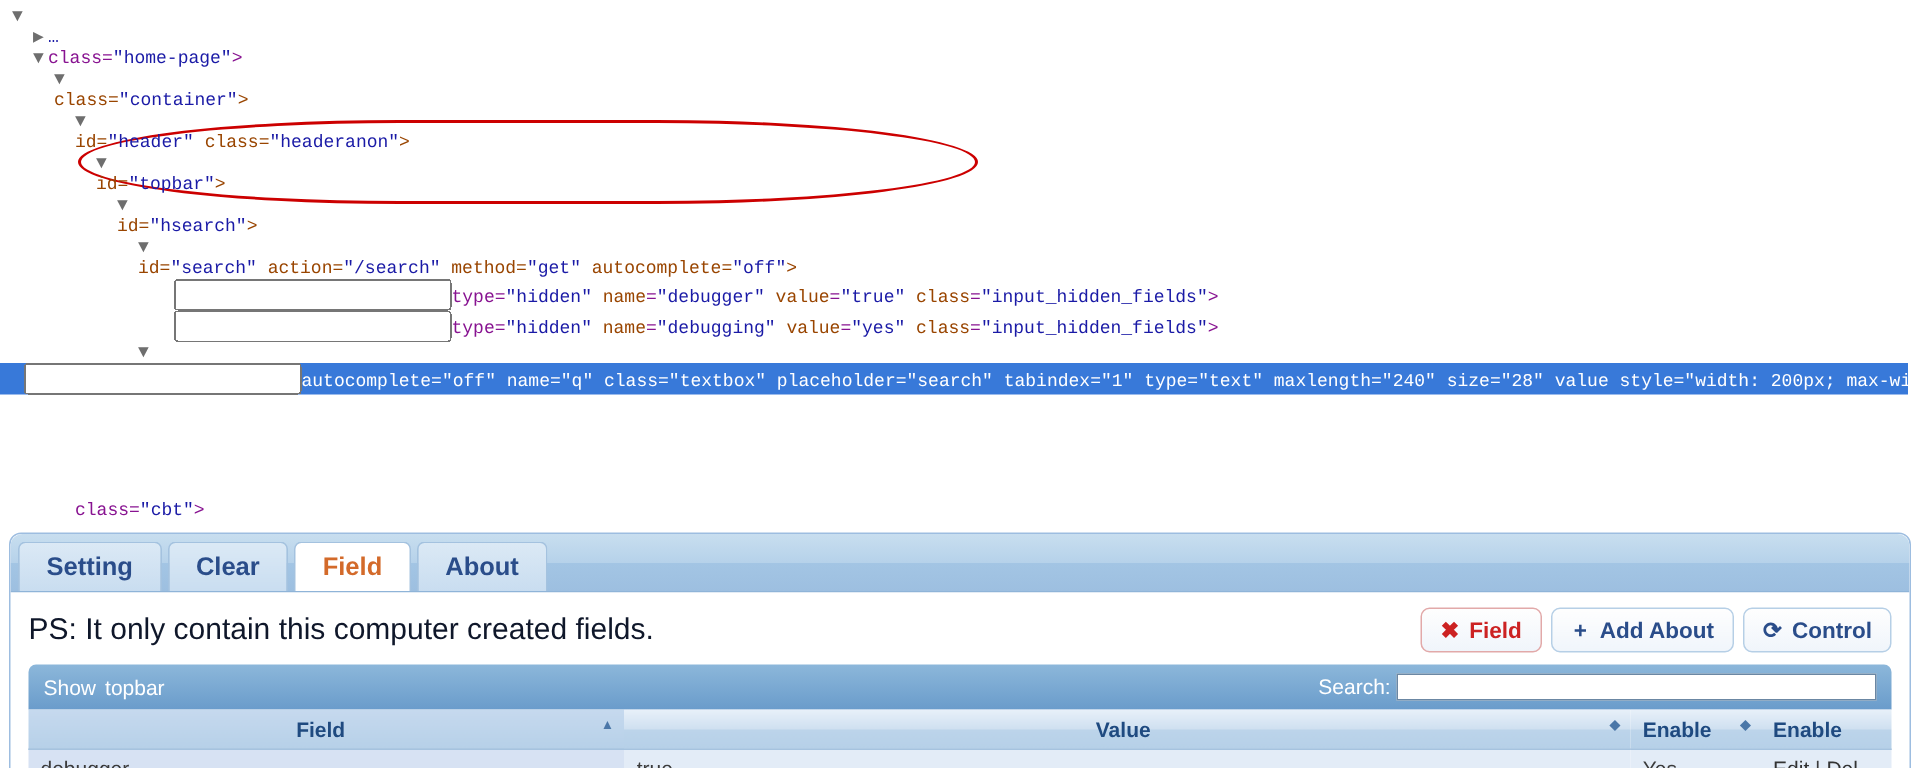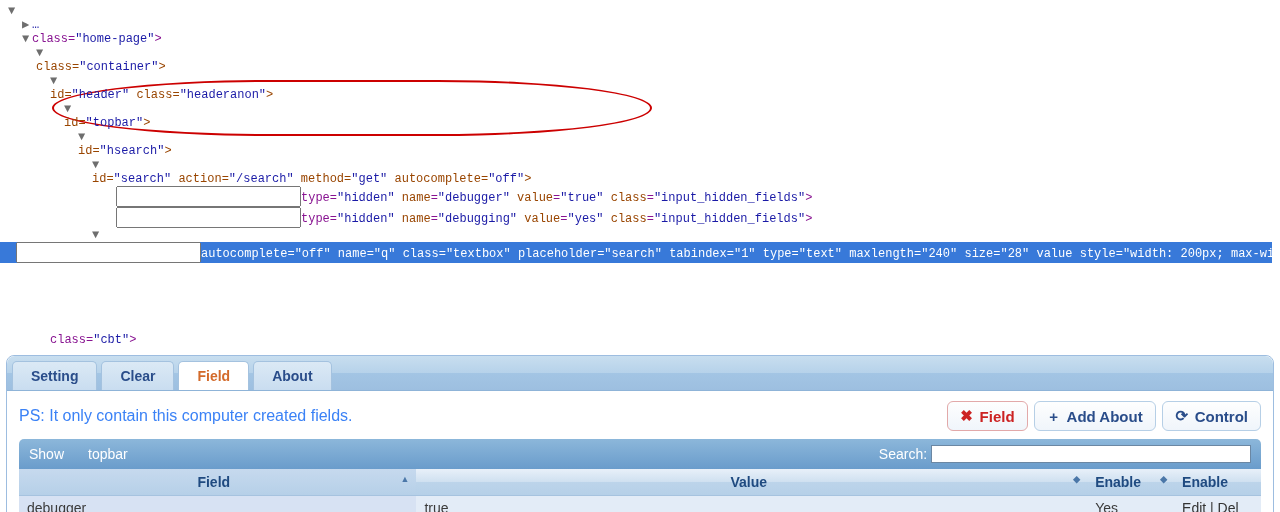--- a/index.html
+++ b/index.html
@@ -13,32 +13,32 @@
   .attr-name { color: #994500; }
   .attr-value { color: #1a1aa6; }
   .entity { color: #1a1aa6; }
   .highlight { background: #3879d9; color: #fff; display: block; padding-left: 100px; margin-left: -100px; }
   .highlight .tag-open, .highlight .tag-close, .highlight .attr-name, .highlight .attr-value { color: #fff; }
   .annot-oval { position:absolute; border:2px solid #c00; border-radius: 50% / 70%; pointer-events:none; }
 
   
   .widget { margin: 4px 6px; border: 1px solid #9dbde0; border-radius: 8px; font-family: "Segoe UI", Tahoma, sans-serif; background:#fff; }
   .tabbar { background: linear-gradient(#c8deef,#b6d2ea 50%,#a3c5e4 51%,#9dbfe0); border-radius: 8px 8px 0 0; padding: 5px 5px 0 5px; display:flex; gap:0; border-bottom:1px solid #8fb4d8; }
-  .tabbar .tab { padding: 6px 18px; font-size: 14px; font-weight: bold; color:#2a4d8a; background: linear-gradient(#dbe9f5,#c9ddf0); border:1px solid #a4c2df; border-bottom:none; border-radius:5px 5px 0 0; margin-right:4px; cursor:pointer; }
+  .tabbar .tab { padding: 6px 18px; font-size: 17px; font-weight: bold; color:#2a4d8a; background: linear-gradient(#dbe9f5,#c9ddf0); border:1px solid #a4c2df; border-bottom:none; border-radius:5px 5px 0 0; margin-right:4px; cursor:pointer; }
   .tabbar .tab.active { background:#fff; color:#d36a2a; }
   .pane { padding: 10px 12px; }
   .note-row { display:flex; align-items:center; justify-content:space-between; margin-bottom:8px; }
-  .note { font-size:16px; color:#3b82f6; }
+  .note { font-size:20px; color:#0f172a; }
   .btns { display:flex; gap:6px; }
   .btn { display:inline-flex; align-items:center; gap:6px; padding:5px 12px; font-size:15px; font-weight:bold; border-radius:6px; border:1px solid #b6cfe6; background:linear-gradient(#fefefe,#f0f5fb); color:#2a4d8a; cursor:pointer; }
   .btn.danger { color:#c22; border-color:#e2a9a9; }
   .btn .ico { display:inline-block; width:14px; text-align:center; }
   .dt-top { background: linear-gradient(#8cb7da,#6a9ccb); color:#fff; padding:6px 10px; display:flex; align-items:center; justify-content:space-between; font-size:14px; border-radius:5px 5px 0 0; }
   .dt-top select { font-size:13px; }
-  .dt-top .len { display:flex; align-items:center; gap:24px; }
+  .dt-top .len { display:flex; align-items:center; gap:6px; }
   .dt-top .len select { width:350px; height:20px; background:#fff; color:#000; border:1px solid #6b87a3; }
   .dt-top .search input { width:320px; height:18px; border:1px solid #6b87a3; background:#fff; }
   table.dt { width:100%; border-collapse:collapse; font-size:14px; }
   table.dt thead th { background: linear-gradient(#e8f0f9,#cfe0f0 50%,#bcd4ea 51%,#b6d0e8); color:#1f4a80; font-weight:bold; padding:5px 8px; text-align:left; border-bottom:1px solid #a6c3df; }
   table.dt thead th .sort { float:right; font-size:9px; color:#4b77a8; letter-spacing:-1px; }
   table.dt thead th.sorted { background:linear-gradient(#c6d9ee,#b6d0e8); }
   table.dt tbody td { padding:4px 8px; color:#3b3b3b; }
   table.dt tbody tr:nth-child(odd) td { background:#e3ecf7; }
   table.dt tbody tr:nth-child(odd) td.sorted { background:#d7e2f3; }
   table.dt tbody tr:nth-child(even) td { background:#fff; }

